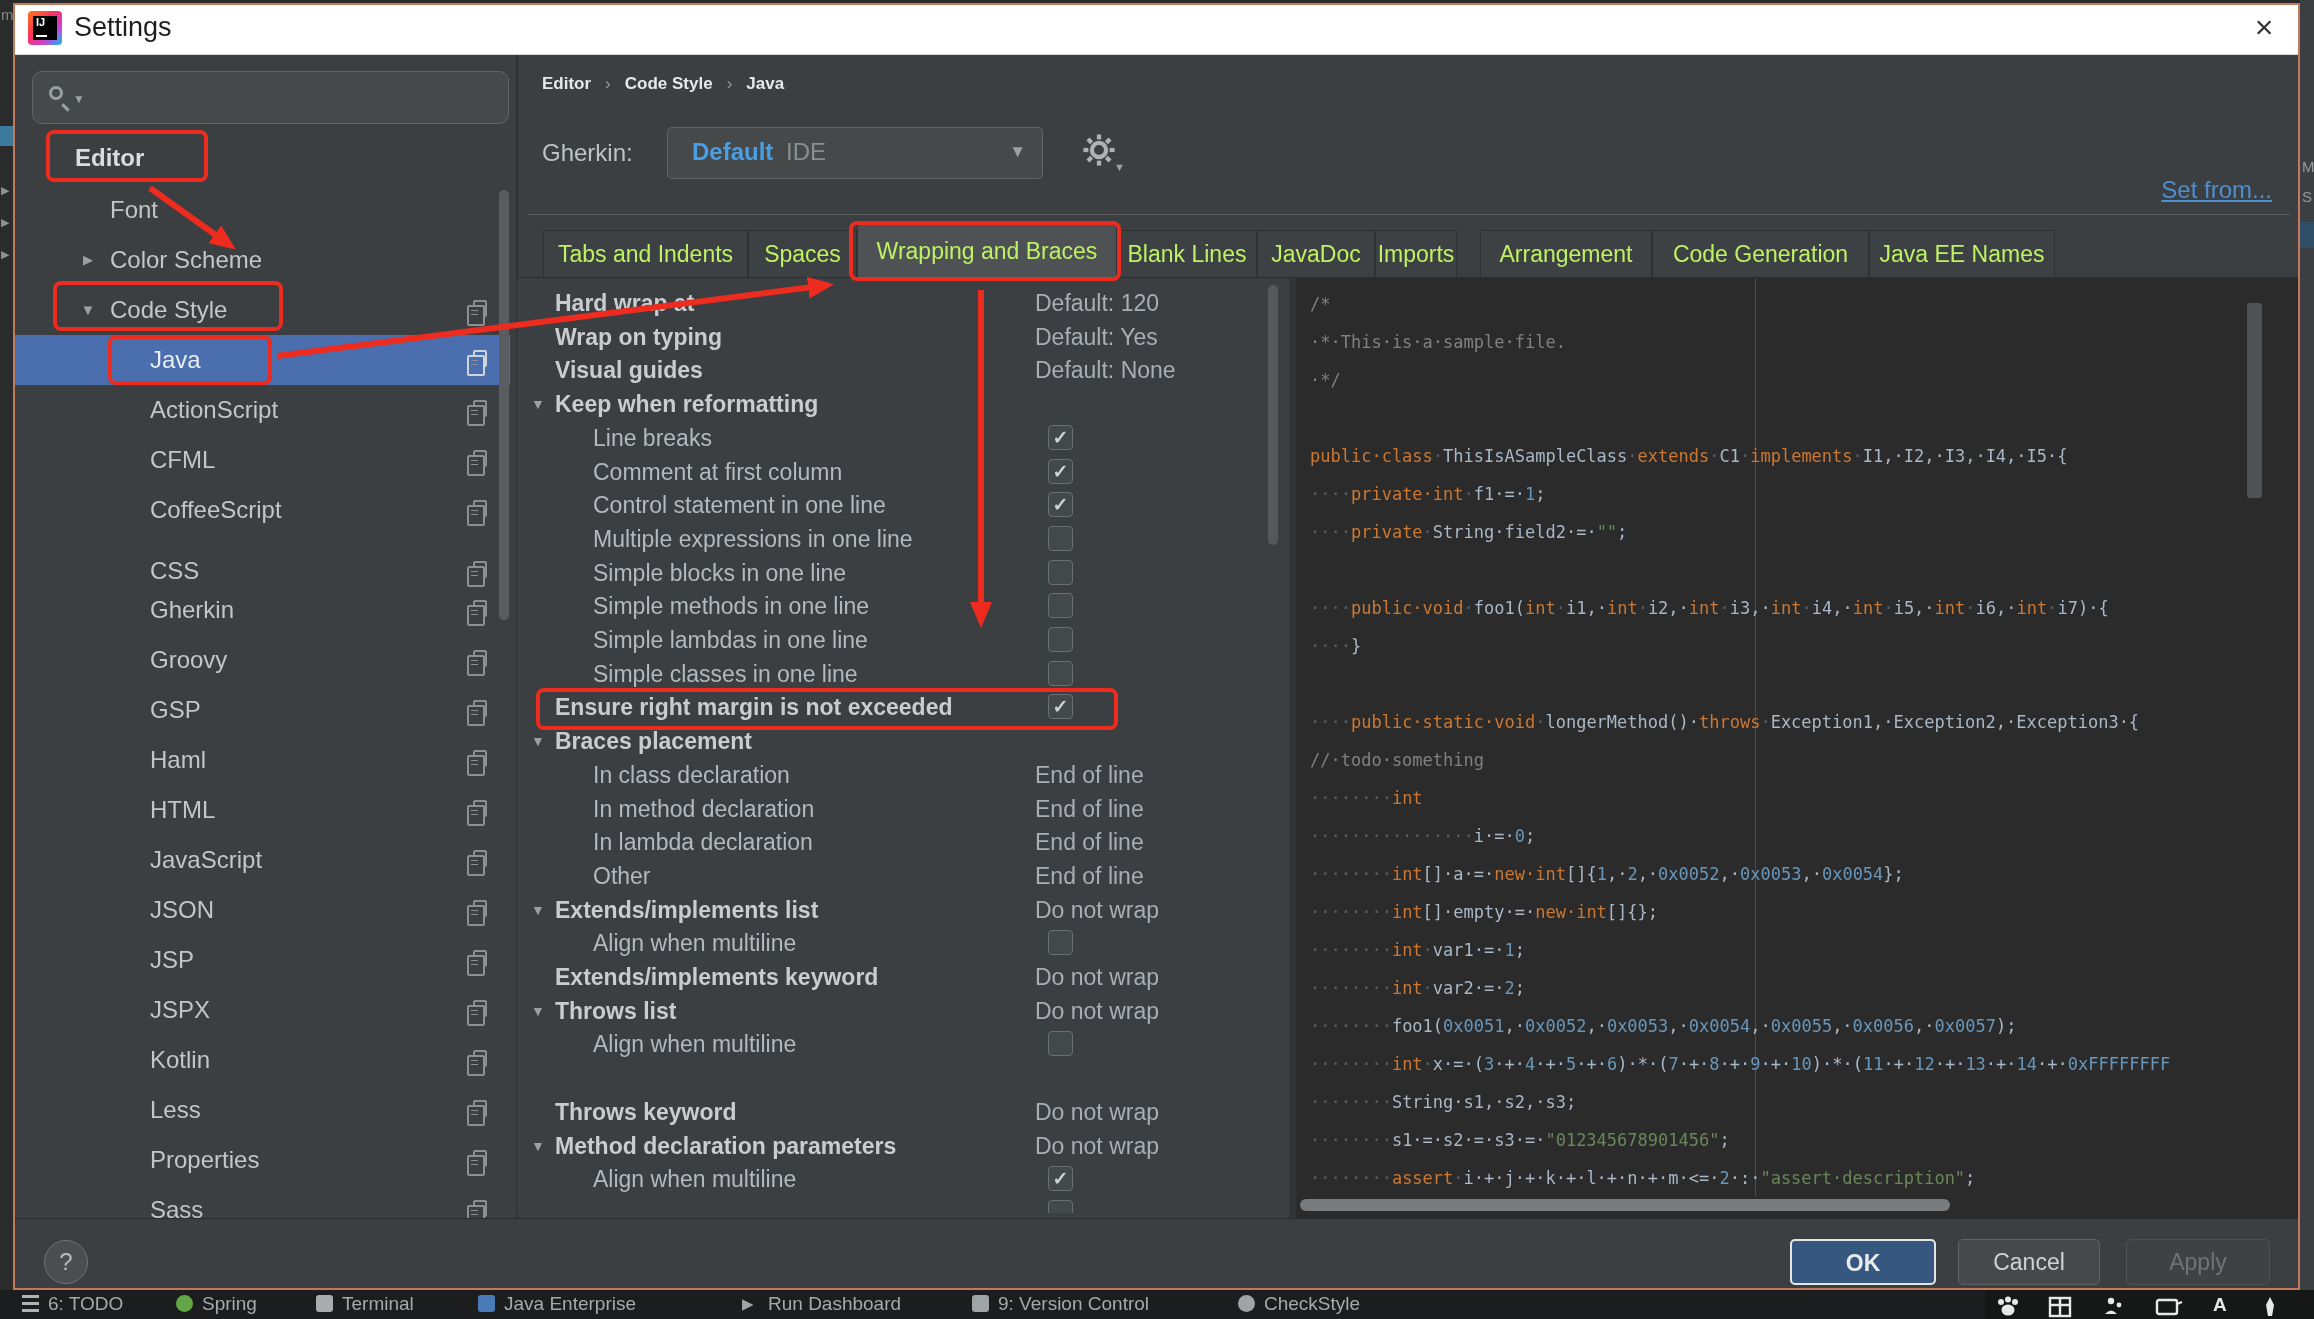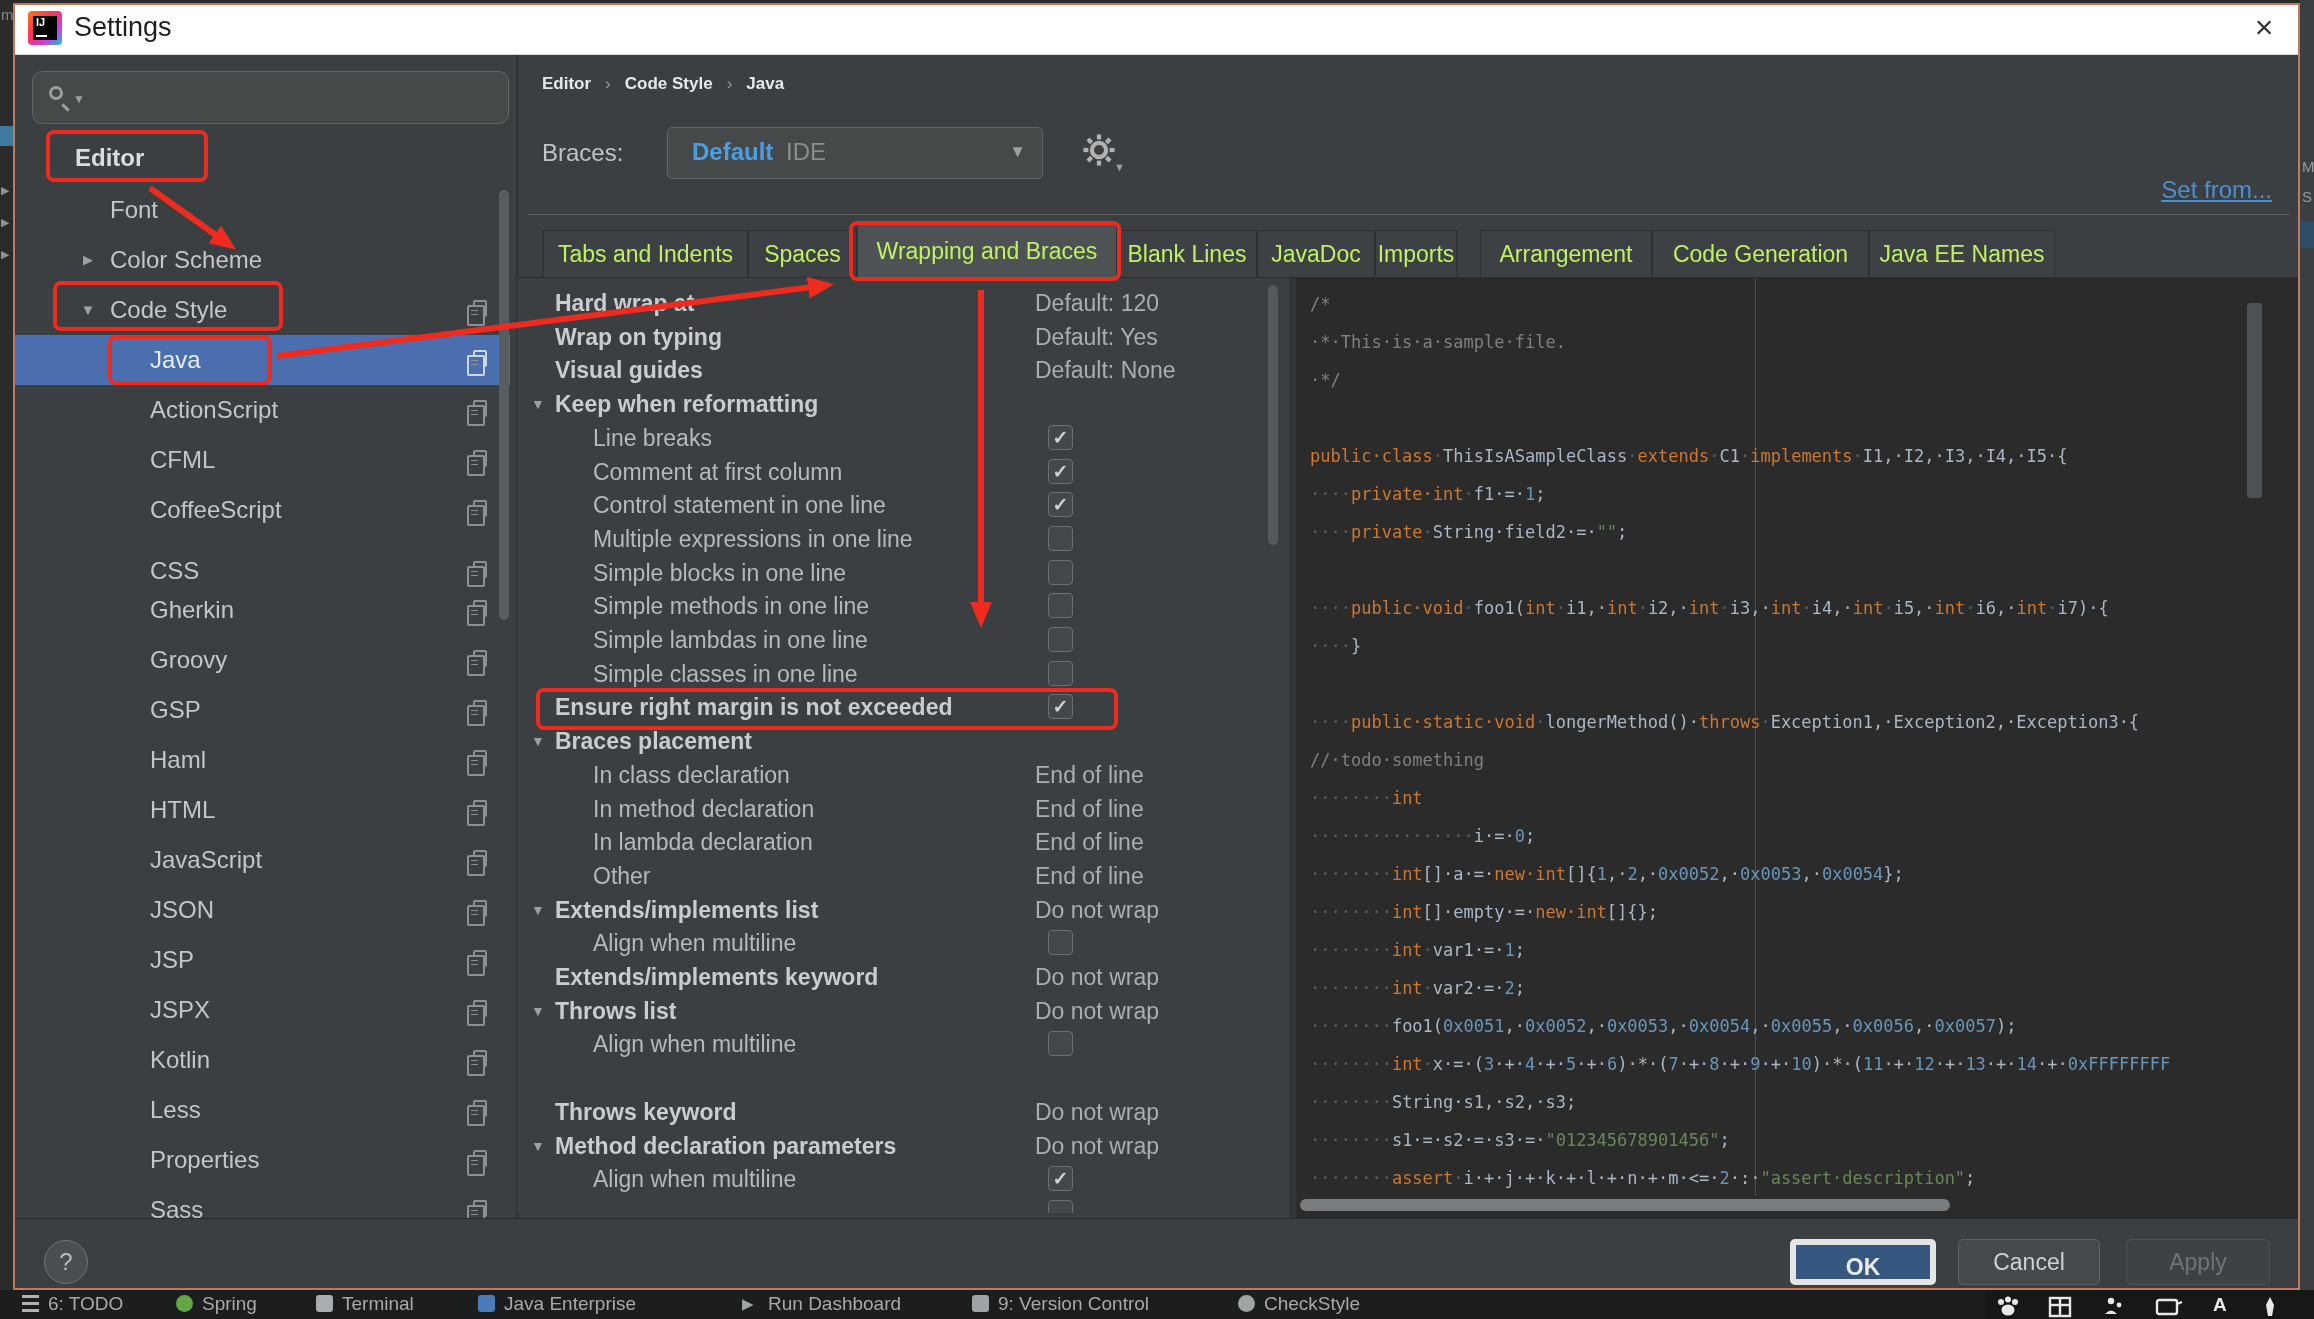--- a/index.html
+++ b/index.html
@@ -84,21 +84,21 @@
   .cline { position:absolute; left:13px; width:980px; height:38px; line-height:38px; font-family:"DejaVu Sans Mono",monospace; font-size:17px; white-space:pre; }
   .c-k { color:#CC7832; } .c-p { color:#A9B7C6; } .c-n { color:#6897BB; }
   .c-s { color:#6A8759; } .c-c { color:#808080; } .c-w { color:#56606B; }
   #code-vscroll { position:absolute; left:950px; top:25px; width:15px; height:195px; background:#4E5254; border-radius:3px; }
   #code-hscroll { position:absolute; left:3px; top:921px; width:650px; height:12px; background:#787C7F; border-radius:6px; }
 
   
   #bottom-bar { left:15px; top:1218px; width:2283px; height:70px; background:#3C3F41; border-top:1px solid #2B2B2B; z-index:2; }
   #help-btn { left:44px; top:1240px; width:44px; height:44px; border:1px solid #6F7375; border-radius:50%; background:#4A4E50; color:#B8BCBE; font-size:24px; text-align:center; line-height:42px; z-index:3; }
   .btn { position:absolute; top:1239px; height:46px; border-radius:5px; text-align:center; line-height:44px; font-size:23px; z-index:3; }
-  #ok-btn { left:1790px; width:146px; background:#365880; border:6px solid #e5e5e5; color:#E8EAEC; font-weight:bold; }
+  #ok-btn { left:1790px; width:146px; background:#365880; border:2px solid #e5e5e5; color:#E8EAEC; font-weight:bold; }
   #cancel-btn { left:1958px; width:142px; background:#45494B; border:1px solid #5E6263; color:#CFD2D4; }
   #apply-btn { left:2126px; width:144px; background:#3E4244; border:1px solid #4E5254; color:#6F7375; }
 
   
   .red-box { position:absolute; border:4px solid #ED2B1F; border-radius:8px; z-index:50; pointer-events:none; }
   #annot-svg { position:absolute; left:0; top:0; z-index:50; pointer-events:none; }
 </style>
 </head>
 <body>
 
@@ -216,21 +216,21 @@
       </div>
       <div class="titem" style="top: 1057px;">
         <span class="tlabel" style="left: 135px;">Sass</span>
         <span class="copyic"></span>
       </div>
     </div>
   <div class="abs" id="side-scroll"></div>
   <div class="abs" id="vsep"></div>
 
   <div class="abs" id="breadcrumb"><span>Editor</span><span class="sep">›</span><span>Code Style</span><span class="sep">›</span><span>Java</span></div>
-  <div class="abs" id="scheme-label">Braces:</div>
+  <div class="abs" id="scheme-label">Gherkin:</div>
   <div class="abs" id="scheme-select">
     <span id="scheme-primary">Default</span>
     <span id="scheme-secondary">IDE</span>
     <span id="scheme-arrow">▼</span>
   </div>
   <div class="abs" id="gear-btn">
     <svg width="34" height="34" viewBox="0 0 24 24">
       <circle cx="12" cy="12" r="5" fill="none" stroke="#AFB1B3" stroke-width="3"></circle>
       <g stroke="#AFB1B3" stroke-width="3">
         <line x1="12" y1="1" x2="12" y2="4.5"></line>

